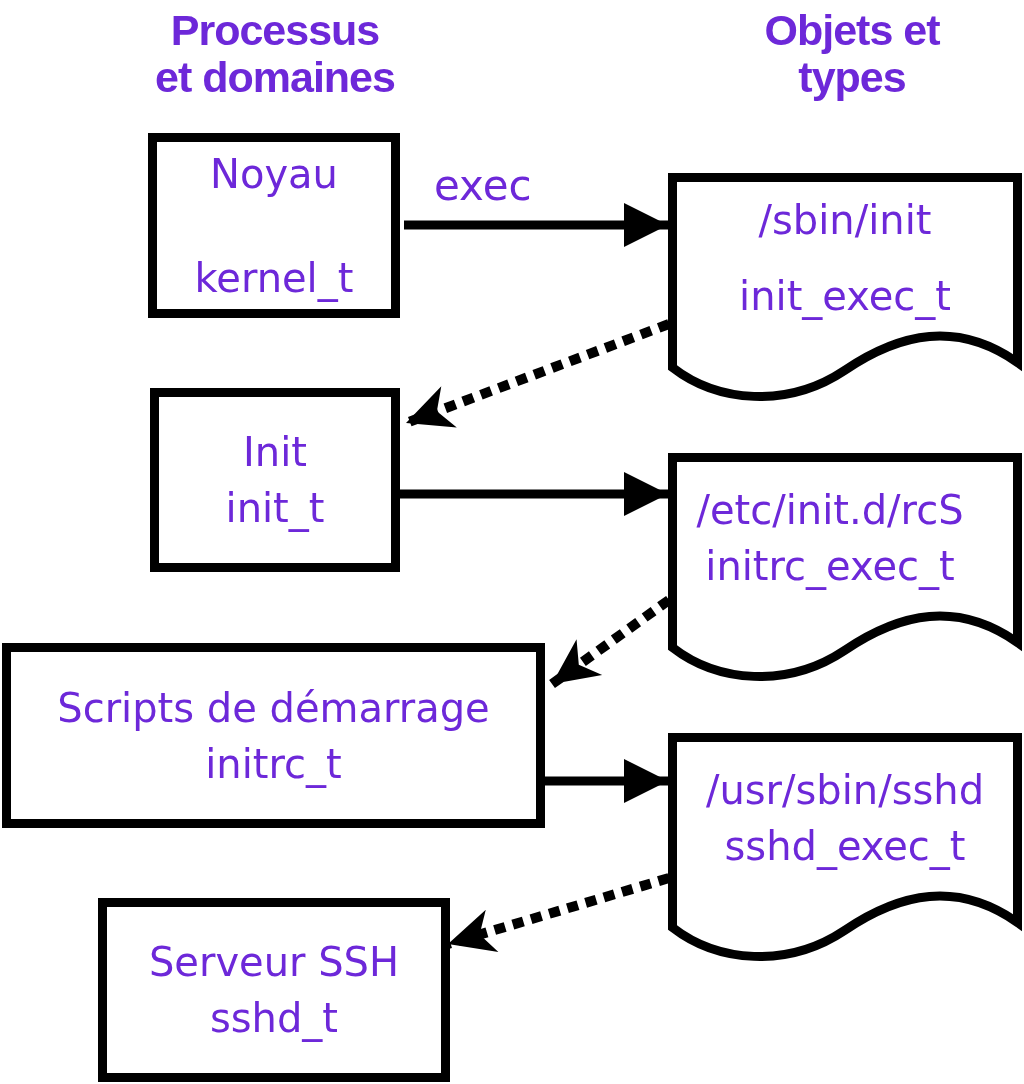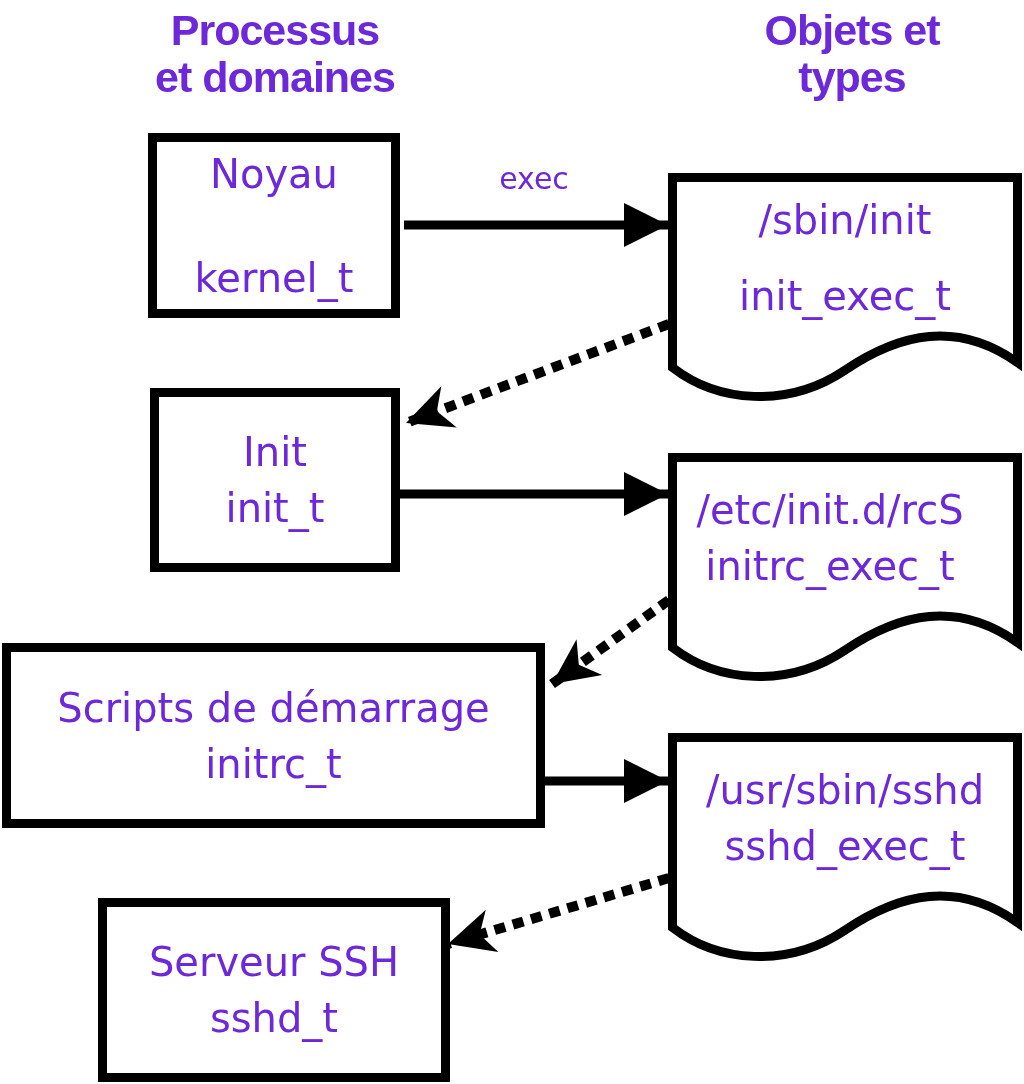--- a/index.html
+++ b/index.html
@@ -33,22 +33,22 @@
     text-align: center;
     font-size: 40px;
     line-height: 56px;
     white-space: nowrap;
   }
   .exec-label {
     position: absolute;
     left: 434px;
     top: 161px;
     width: 200px;
-    text-align: center;
-    font-size: 30px;
+    text-align: left;
+    font-size: 42px;
     white-space: nowrap;
   }
 </style>
 </head>
 <body>
 
 <div class="canvas">
 
   <svg class="shapes" width="1024" height="1084" viewBox="0 0 1024 1084">
     <defs>

